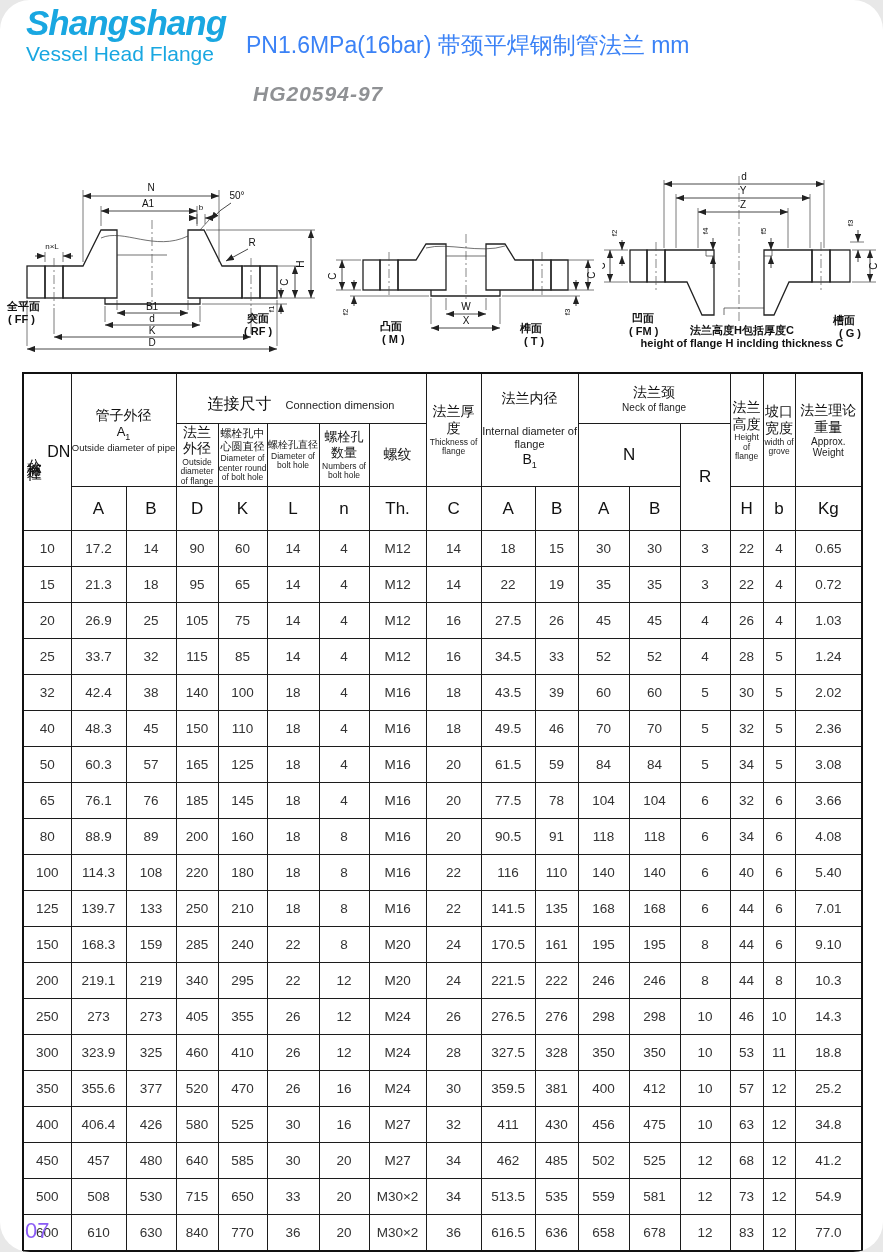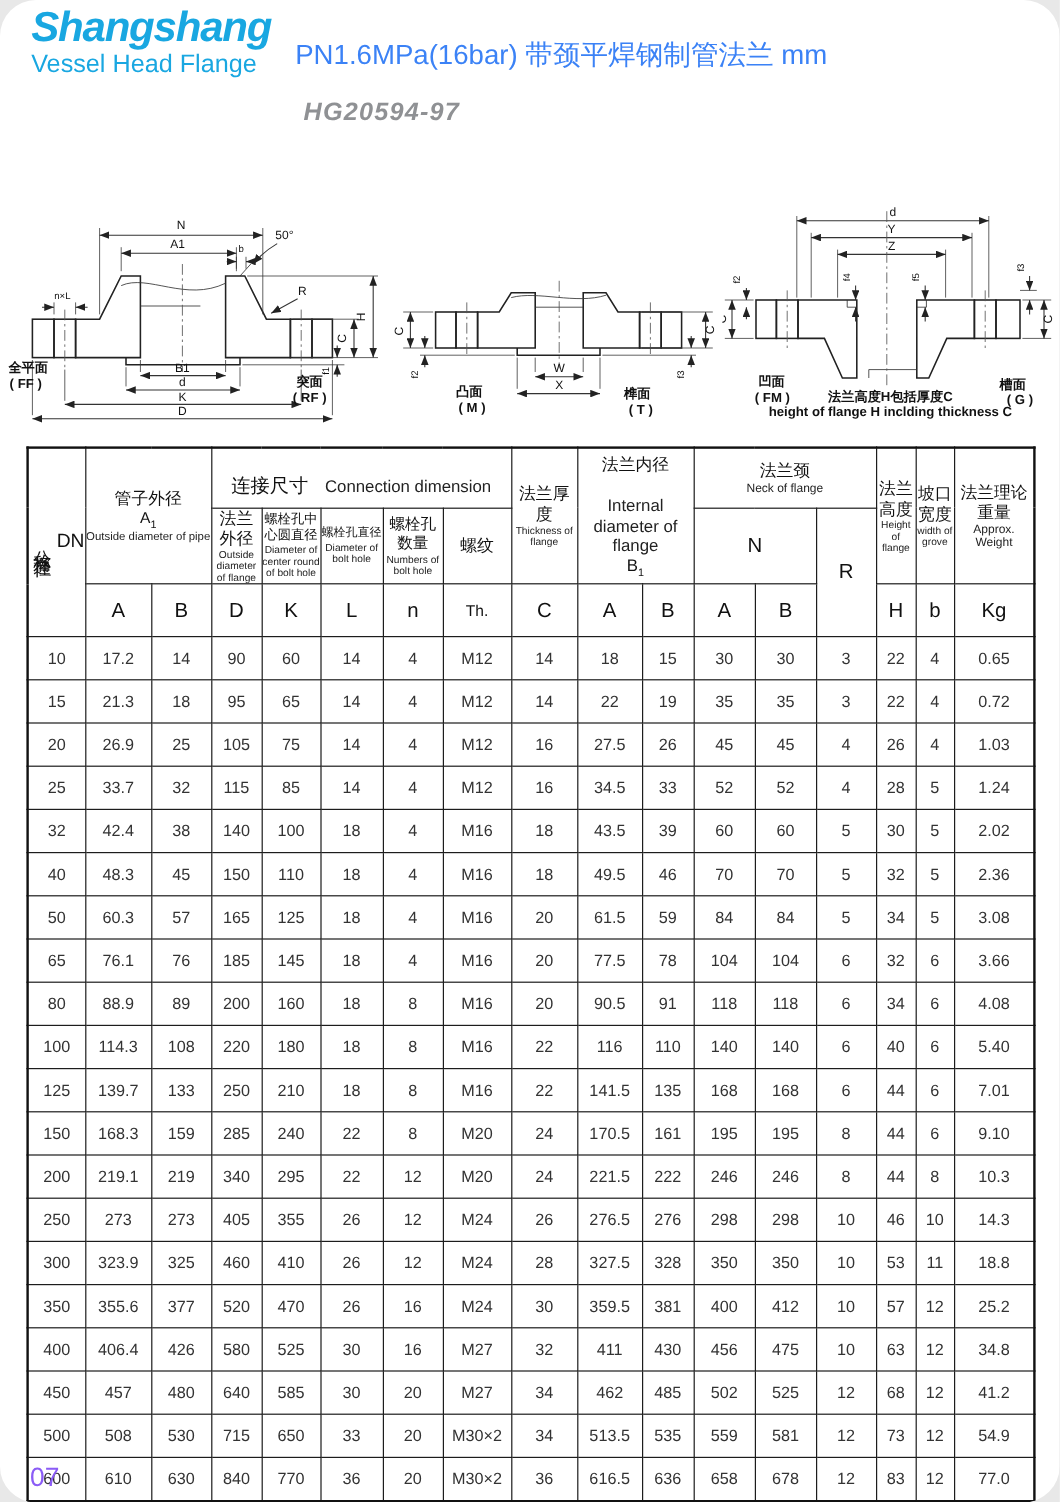--- a/index.html
+++ b/index.html
@@ -28,21 +28,21 @@
   .cl{stroke:#555;stroke-width:0.7;fill:none;stroke-dasharray:9 3 2 3;}
   
   table.spec{position:absolute;left:22px;top:372px;width:839px;border-collapse:collapse;
              table-layout:fixed;border:2.5px solid #111;}
   .spec th,.spec td{border:1.5px solid #1c1c1c;text-align:center;vertical-align:middle;padding:0;overflow:hidden;}
   .spec td{font-size:13.5px;color:#333;height:35px;}
   .spec th{font-weight:normal;color:#111;}
   .cn{display:block;font-size:14px;line-height:1.2;}
   .cn-sm{display:block;font-size:11px;line-height:1.2;}
   .en{display:block;font-size:8.5px;line-height:1.1;color:#222;}
-  .en-lg{display:block;font-size:14px;line-height:1.15;color:#222;margin-top:17px;}
+  .en-lg{display:block;font-size:11px;line-height:1.15;color:#222;margin-top:17px;}
   .letter{font-size:17px;}
   .stack{display:flex;flex-direction:column;align-items:center;justify-content:flex-start;gap:1px;height:100%;}
   .inline{display:flex;align-items:baseline;justify-content:center;gap:14px;}
   .dn-wrap{display:flex;align-items:center;justify-content:center;height:100%;gap:4px;}
   .dn-cn{writing-mode:vertical-lr;text-orientation:upright;font-size:15px;letter-spacing:3px;}
   .dn-en{font-size:16px;}
   sub{font-size:9px;}
   .pageno{position:absolute;left:25px;top:1218px;font-size:22px;color:#8b5cf6;}
 </style>
 </head>
@@ -389,21 +389,21 @@
           <span class="letter">R</span>
         </th>
       </tr>
       <tr style="height:44px">
         <th class="letter">A</th>
         <th class="letter">B</th>
         <th class="letter">D</th>
         <th class="letter">K</th>
         <th class="letter">L</th>
         <th class="letter">n</th>
-        <th class="letter" style="font-size:13px">Th.</th>
+        <th class="letter" style="font-size:17px">Th.</th>
         <th class="letter">C</th>
         <th class="letter">A</th>
         <th class="letter">B</th>
         <th class="letter">A</th>
         <th class="letter">B</th>
         <th class="letter">H</th>
         <th class="letter">b</th>
         <th class="letter">Kg</th>
       </tr>
     </thead>

